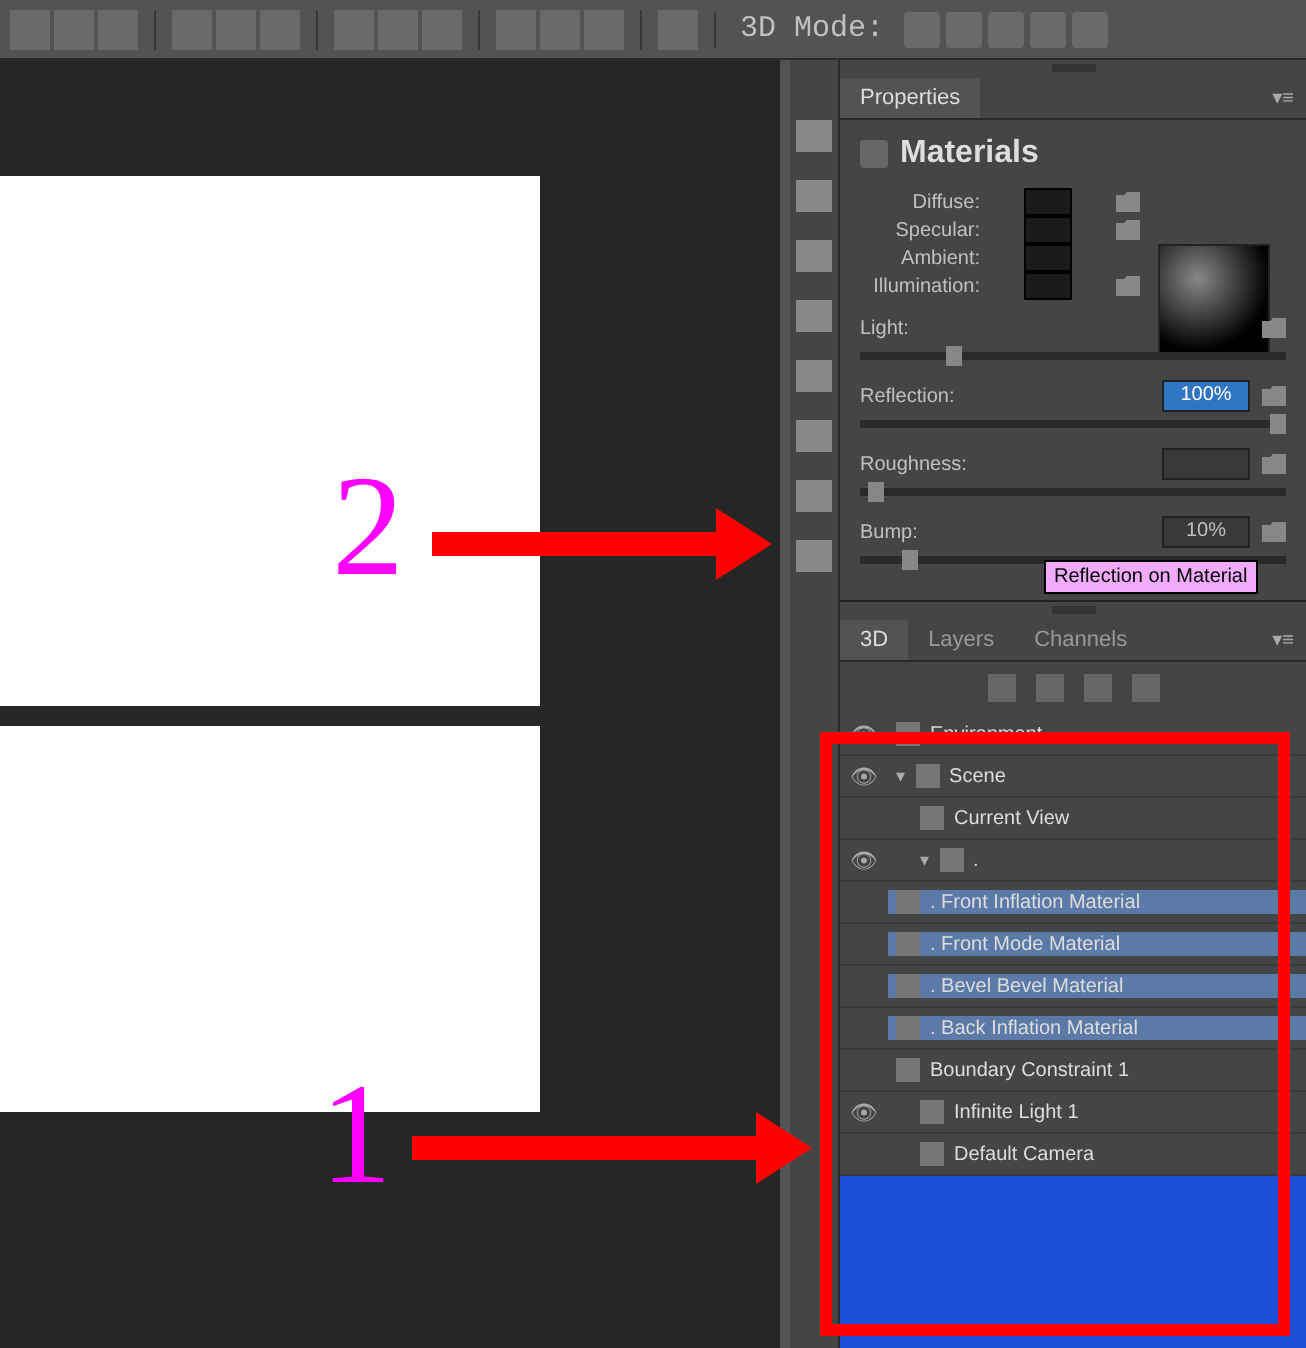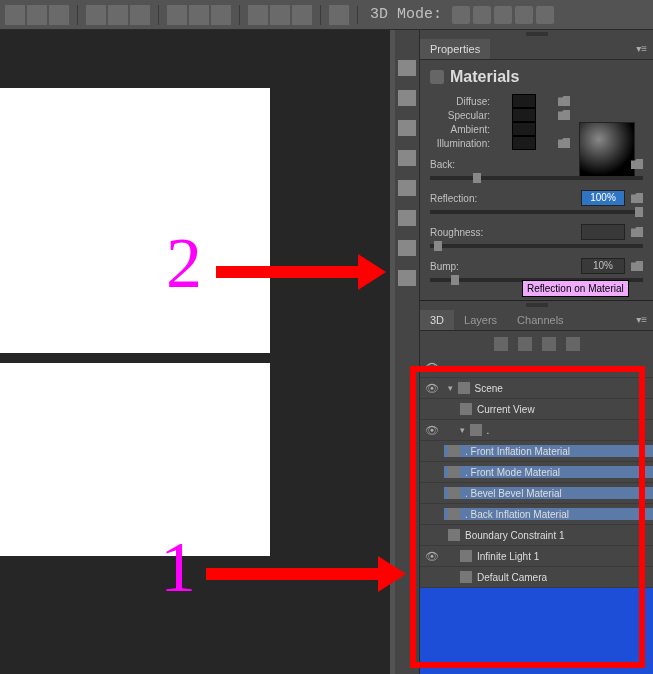--- a/index.html
+++ b/index.html
@@ -154,21 +154,21 @@
         <span class="swatch"></span>
       </div>
     <div class="prop-row">
         <span class="prop-label">Illumination:</span>
         <span class="swatch"></span>
         <span class="folder"></span>
       </div>
 
     <div class="slider-group">
       <div class="slider-row">
-        <span class="slider-label">Back:</span>
+        <span class="slider-label">Light:</span>
         <span style="flex:1"></span>
         <span class="val-box">20%</span>
         <span class="folder"></span>
       </div>
       <div class="slider-track">
           <div class="slider-thumb" style="left:20%"></div>
         </div>
     </div>
 
     <div class="slider-group">
@@ -218,20 +218,24 @@
   <div class="panel-3d">
     <div class="toolbar-mini">
       <span class="mi"></span>
       <span class="mi"></span>
       <span class="mi"></span>
       <span class="mi"></span>
     </div>
     <div class="tree" id="tree">
         <div class="tree-row">
           <span class="eye">👁</span>
+          <span class="rowlabel ">
+            <span class="ric"></span>
+            <span>Environment</span>
+          </span>
         </div>
         <div class="tree-row">
           <span class="eye">👁</span>
           <span class="rowlabel ">
             <span class="tri">▾</span>
             <span class="ric"></span>
             <span>Scene</span>
           </span>
         </div>
         <div class="tree-row">

